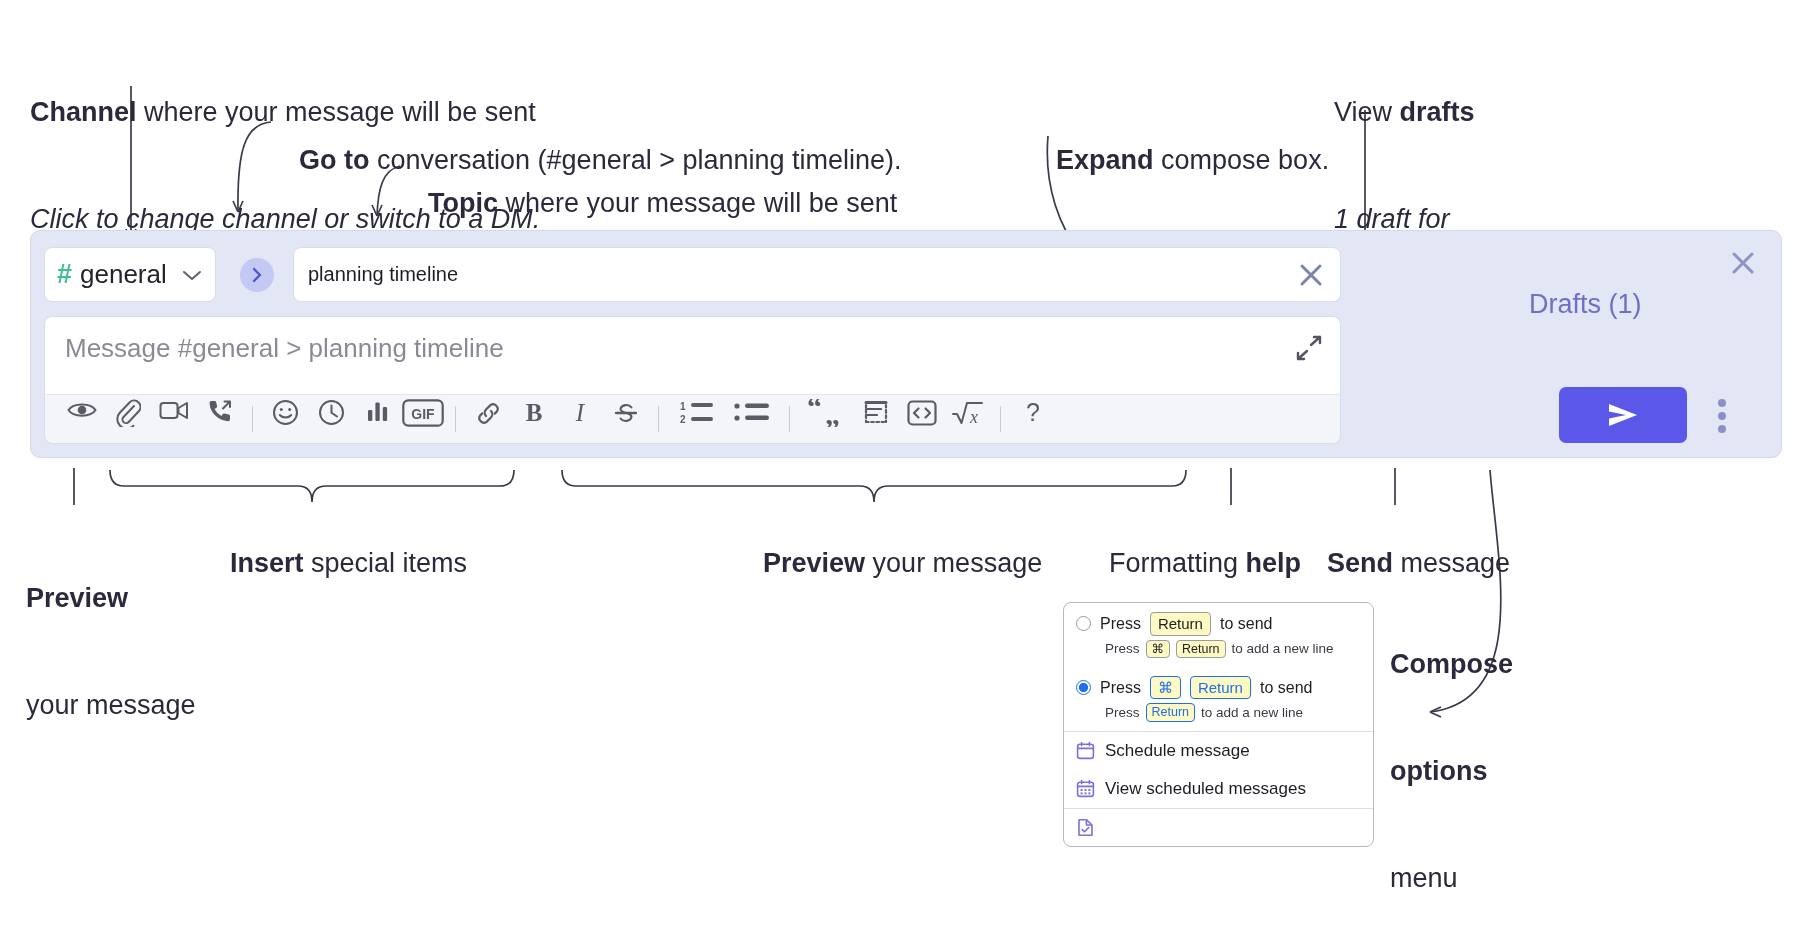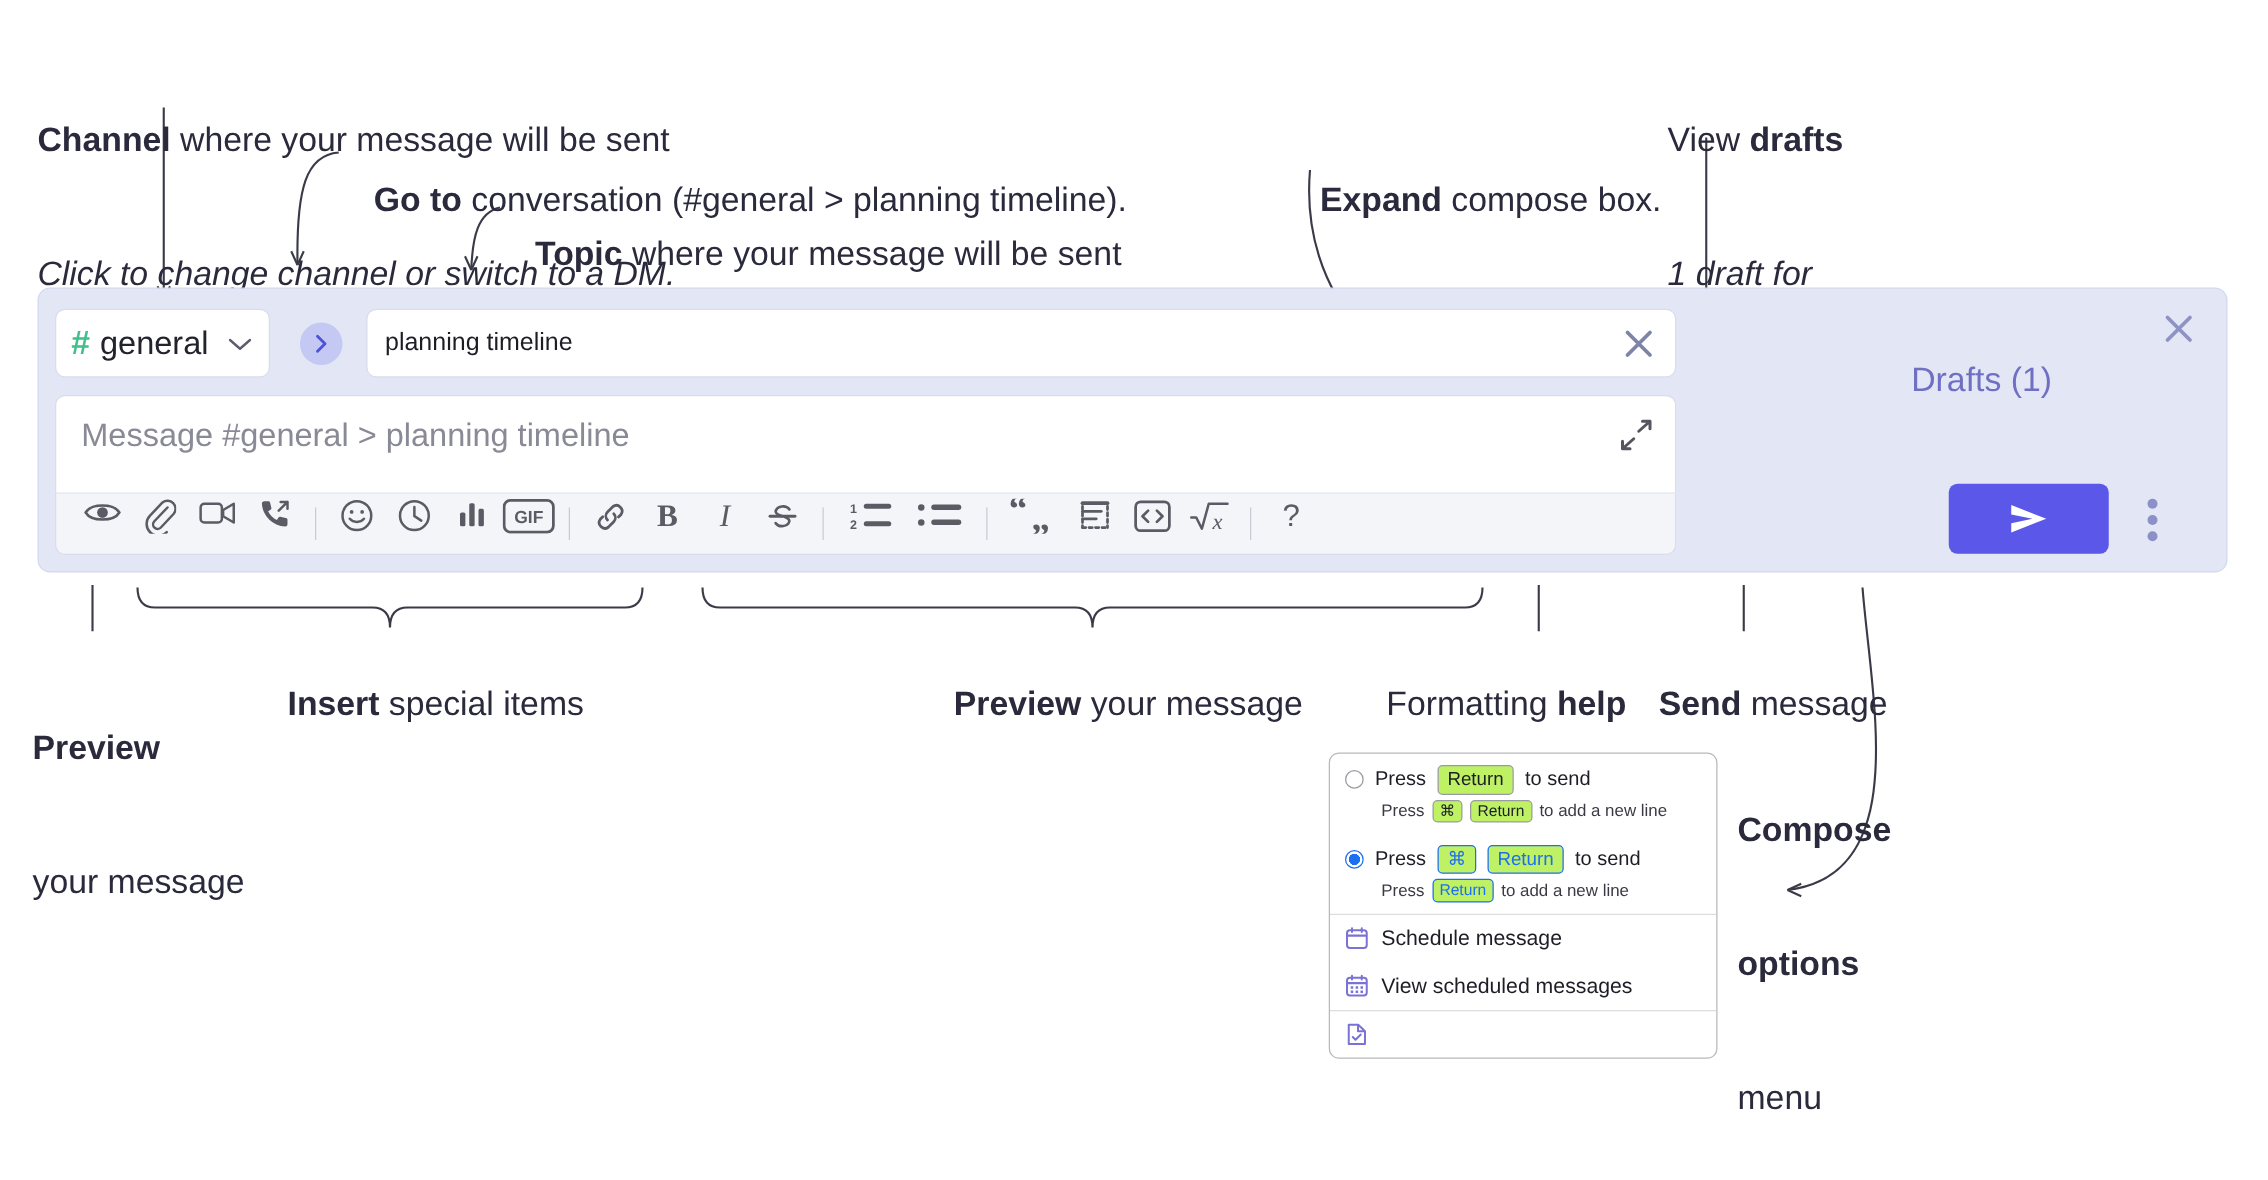--- a/index.html
+++ b/index.html
@@ -82,21 +82,21 @@
     background:#fff; border:1px solid #b9b9bd; border-radius:8px;
     font-size:16px; color:#1d1d26; box-sizing:border-box;margin-top:42px;
   }
   .menu-opt{padding:9px 12px 4px 12px; display:flex; align-items:center; gap:9px;}
   .menu-sub{padding:0 12px 9px 41px; display:flex; align-items:center; gap:6px; font-size:13.5px; color:#3a3a44;}
   .radio{width:15px;height:15px;border-radius:50%;border:1.6px solid #9a9aa3;box-sizing:border-box;flex:none;}
   .radio.on{border-color:#1d6ff2;background:
      radial-gradient(circle, #1d6ff2 0 48%, #fff 50% 100%);}
   .key{
     display:inline-block; border:1px solid #9a9aa3; border-radius:4px;
-    padding:1px 7px; font-size:15px; color:#1d1d26; background:#bef264; line-height:1.3;
+    padding:1px 7px; font-size:15px; color:#1d1d26; background:#fef9c3; line-height:1.3;
   }
   .key.sm{font-size:12.5px; padding:0px 5px;}
   .key.blue{border-color:#1d6ff2; color:#1d6ff2;}
   .menu-div{height:1px;background:#dcdce1;}
   .menu-item{display:flex; align-items:center; gap:10px; padding:9px 12px; font-size:17px;}
   .mi-icon{width:19px;height:19px;color:#7b72d6;flex:none;display:flex;align-items:center;justify-content:center;}
 
   svg{display:block;}
   .lead{position:absolute;left:0;top:0;pointer-events:none;}
 </style>

